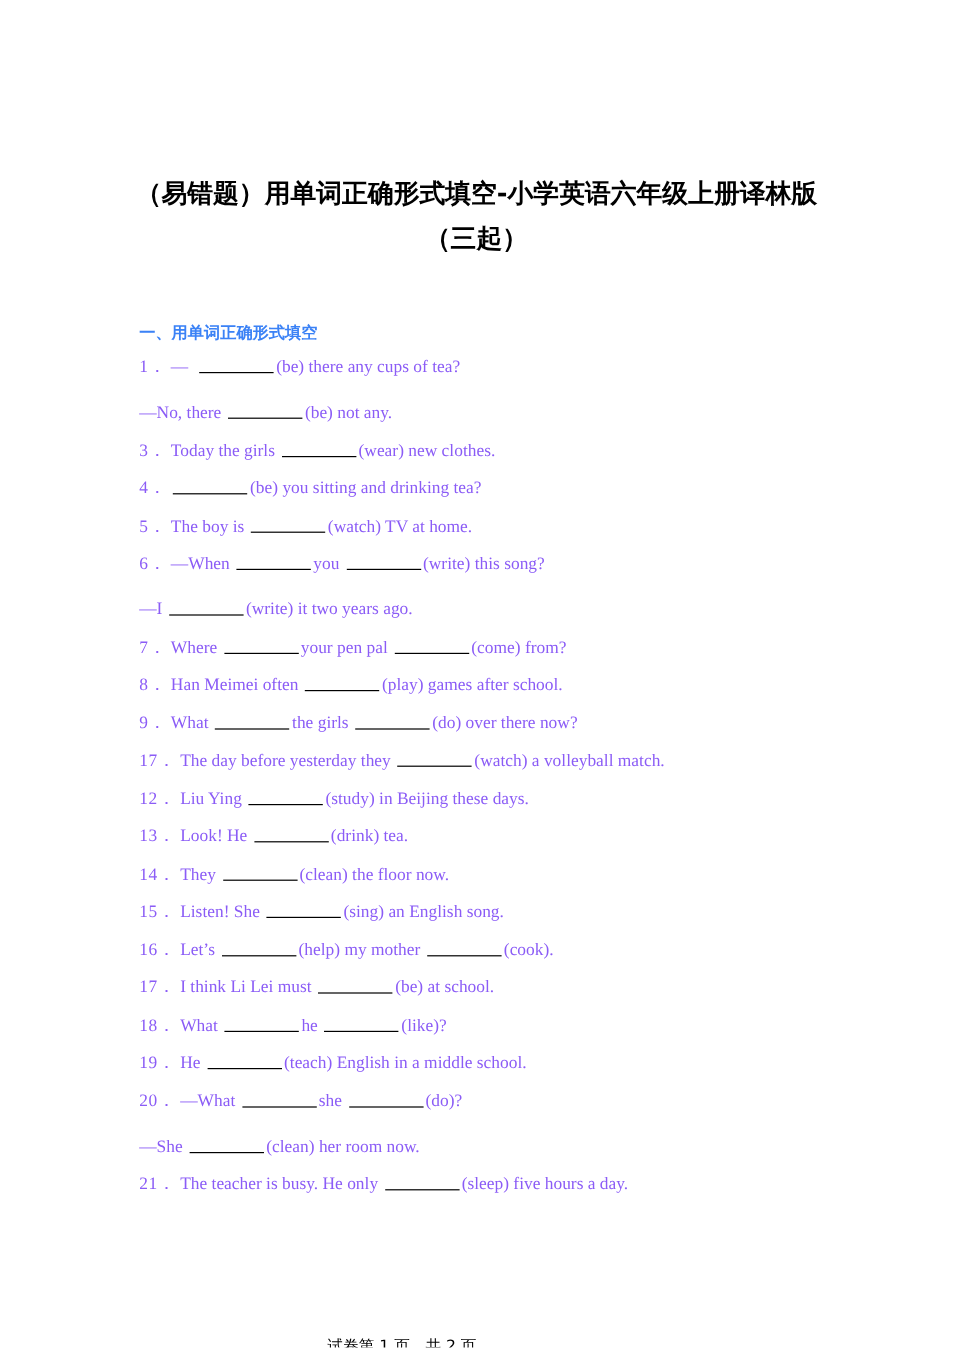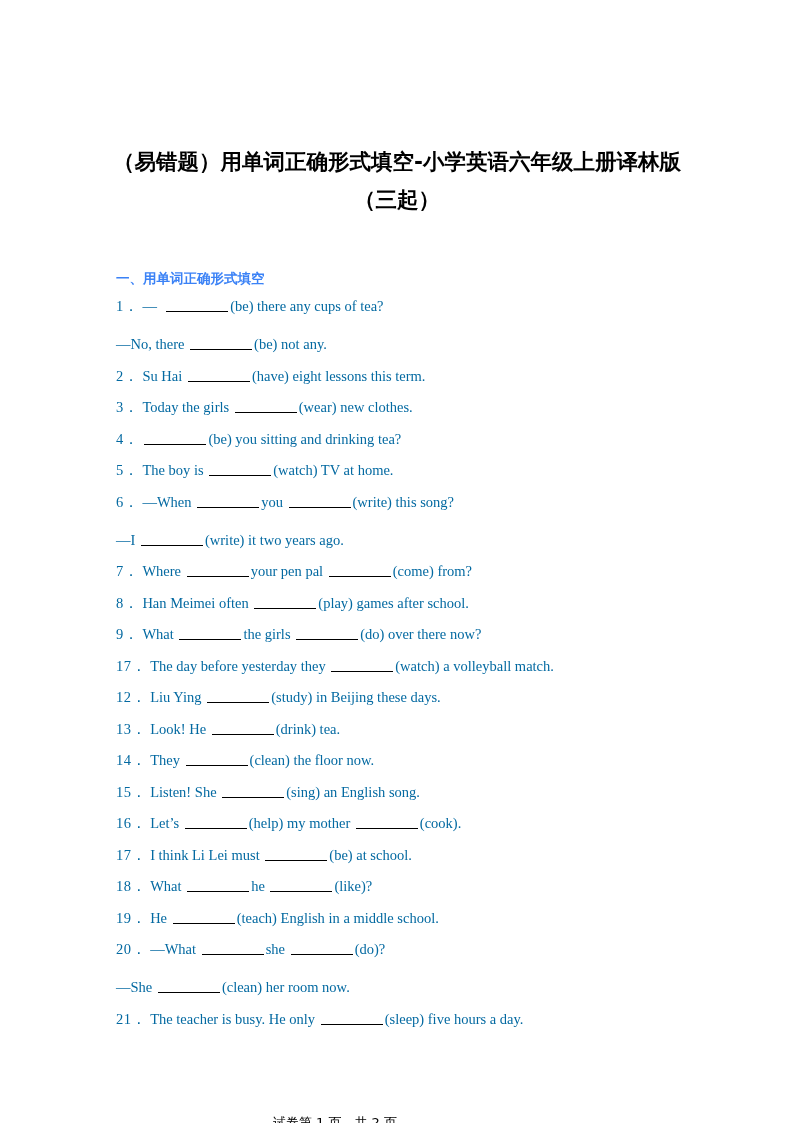--- a/index.html
+++ b/index.html
@@ -58,21 +58,21 @@
     position: absolute;
     left: 116px;
     top: 252px;
     width: 566px;
   }
 
   .qline {
     font-family: "Liberation Serif", "DejaVu Serif", serif;
     font-size: 14.5px;
     line-height: 18px;
-    color: #0369a1;
+    color: #8b5cf6;
     white-space: nowrap;
     height: 18px;
   }
   
   .qline.gap-normal { margin-bottom: 13.5px; }
   .qline.gap-dialog { margin-bottom: 20px; }
 
   .qnum {
     display: inline-block;
     letter-spacing: 0.5px;
@@ -110,21 +110,20 @@
   <div class="doc-title">
     <span>（易错题）用单词正确形式填空-小学英语六年级上册译林版</span>
     <span class="line2">（三起）</span>
   </div>
 
   <div class="section-heading">一、用单词正确形式填空</div>
 
   <div class="qlist">
       <div class="qline gap-dialog"><span class="qnum">1．</span>&nbsp;<span class="qtext">—&nbsp;</span>&nbsp;<span class="blank"></span><span class="qtext">(be) there any cups of tea?</span>&nbsp;</div>
       <div class="qline gap-normal"><span class="qtext">—No, there</span>&nbsp;<span class="blank"></span><span class="qtext">(be) not any.</span>&nbsp;</div>
-      <div class="qline gap-normal"><span class="qnum">2．</span>&nbsp;<span class="qtext">Su Hai</span>&nbsp;<span class="blank"></span><span class="qtext">(have) eight lessons this term.</span>&nbsp;</div>
       <div class="qline gap-normal"><span class="qnum">3．</span>&nbsp;<span class="qtext">Today the girls</span>&nbsp;<span class="blank"></span><span class="qtext">(wear) new clothes.</span>&nbsp;</div>
       <div class="qline gap-normal"><span class="qnum">4．</span>&nbsp;<span class="blank"></span><span class="qtext">(be) you sitting and drinking tea?</span>&nbsp;</div>
       <div class="qline gap-normal"><span class="qnum">5．</span>&nbsp;<span class="qtext">The boy is</span>&nbsp;<span class="blank"></span><span class="qtext">(watch) TV at home.</span>&nbsp;</div>
       <div class="qline gap-dialog"><span class="qnum">6．</span>&nbsp;<span class="qtext">—When</span>&nbsp;<span class="blank"></span><span class="qtext">you</span>&nbsp;<span class="blank"></span><span class="qtext">(write) this song?</span>&nbsp;</div>
       <div class="qline gap-normal"><span class="qtext">—I</span>&nbsp;<span class="blank"></span><span class="qtext">(write) it two years ago.</span>&nbsp;</div>
       <div class="qline gap-normal"><span class="qnum">7．</span>&nbsp;<span class="qtext">Where</span>&nbsp;<span class="blank"></span><span class="qtext">your pen pal</span>&nbsp;<span class="blank"></span><span class="qtext">(come) from?</span>&nbsp;</div>
       <div class="qline gap-normal"><span class="qnum">8．</span>&nbsp;<span class="qtext">Han Meimei often</span>&nbsp;<span class="blank"></span><span class="qtext">(play) games after school.</span>&nbsp;</div>
       <div class="qline gap-normal"><span class="qnum">9．</span>&nbsp;<span class="qtext">What</span>&nbsp;<span class="blank"></span><span class="qtext">the girls</span>&nbsp;<span class="blank"></span><span class="qtext">(do) over there now?</span>&nbsp;</div>
       <div class="qline gap-normal"><span class="qnum">17．</span>&nbsp;<span class="qtext">The day before yesterday they</span>&nbsp;<span class="blank"></span><span class="qtext">(watch) a volleyball match.</span>&nbsp;</div>
       <div class="qline gap-normal"><span class="qnum">12．</span>&nbsp;<span class="qtext">Liu Ying</span>&nbsp;<span class="blank"></span><span class="qtext">(study) in Beijing these days.</span>&nbsp;</div>

